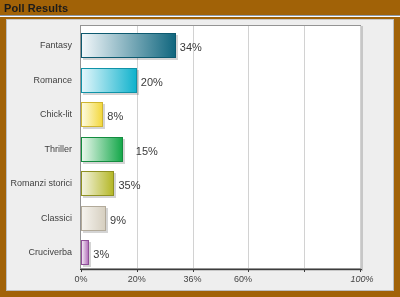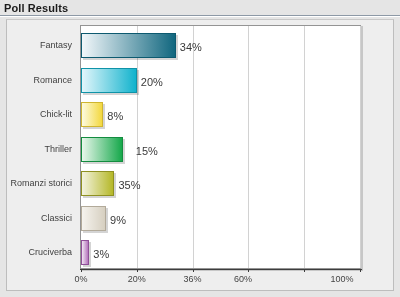--- a/index.html
+++ b/index.html
@@ -13,21 +13,21 @@
     overflow: hidden;
     font-family: "Liberation Sans", sans-serif;
   }
 
   
   .widget {
     position: relative;
     width: 400px;
     height: 297px;
     box-sizing: border-box;
-    background: #e5e5e5;
+    background: #a16207;
   }
 
   .widget-title {
     position: absolute;
     left: 4px;
     top: 2px;
     font-size: 11px;
     font-weight: bold;
     color: #1b1b1b;
     letter-spacing: 0.1px;
@@ -217,17 +217,17 @@
         <div class="tick-label" style="left: 74px;">0%</div>
         <div class="tick" style="left: 129.8px;"></div>
         <div class="tick-label" style="left: 129.8px;">20%</div>
         <div class="tick" style="left: 185.6px;"></div>
         <div class="tick-label" style="left: 185.6px;">36%</div>
         <div class="tick" style="left: 241.4px;"></div>
         <div class="tick-label" style="left: 236px;">60%</div>
         <div class="tick" style="left: 297.2px;"></div>
         <div class="tick-label" style="left: 297.2px; margin-top: 44px;">80%</div>
         <div class="tick" style="left: 353px;"></div>
-        <div class="tick-label" style="left: 335px;">100%</div>
+        <div class="tick-label" style="left: 355px; font-style: italic;">100%</div>
       </div>
 
   </div>
 </div>
 
 </body></html>

